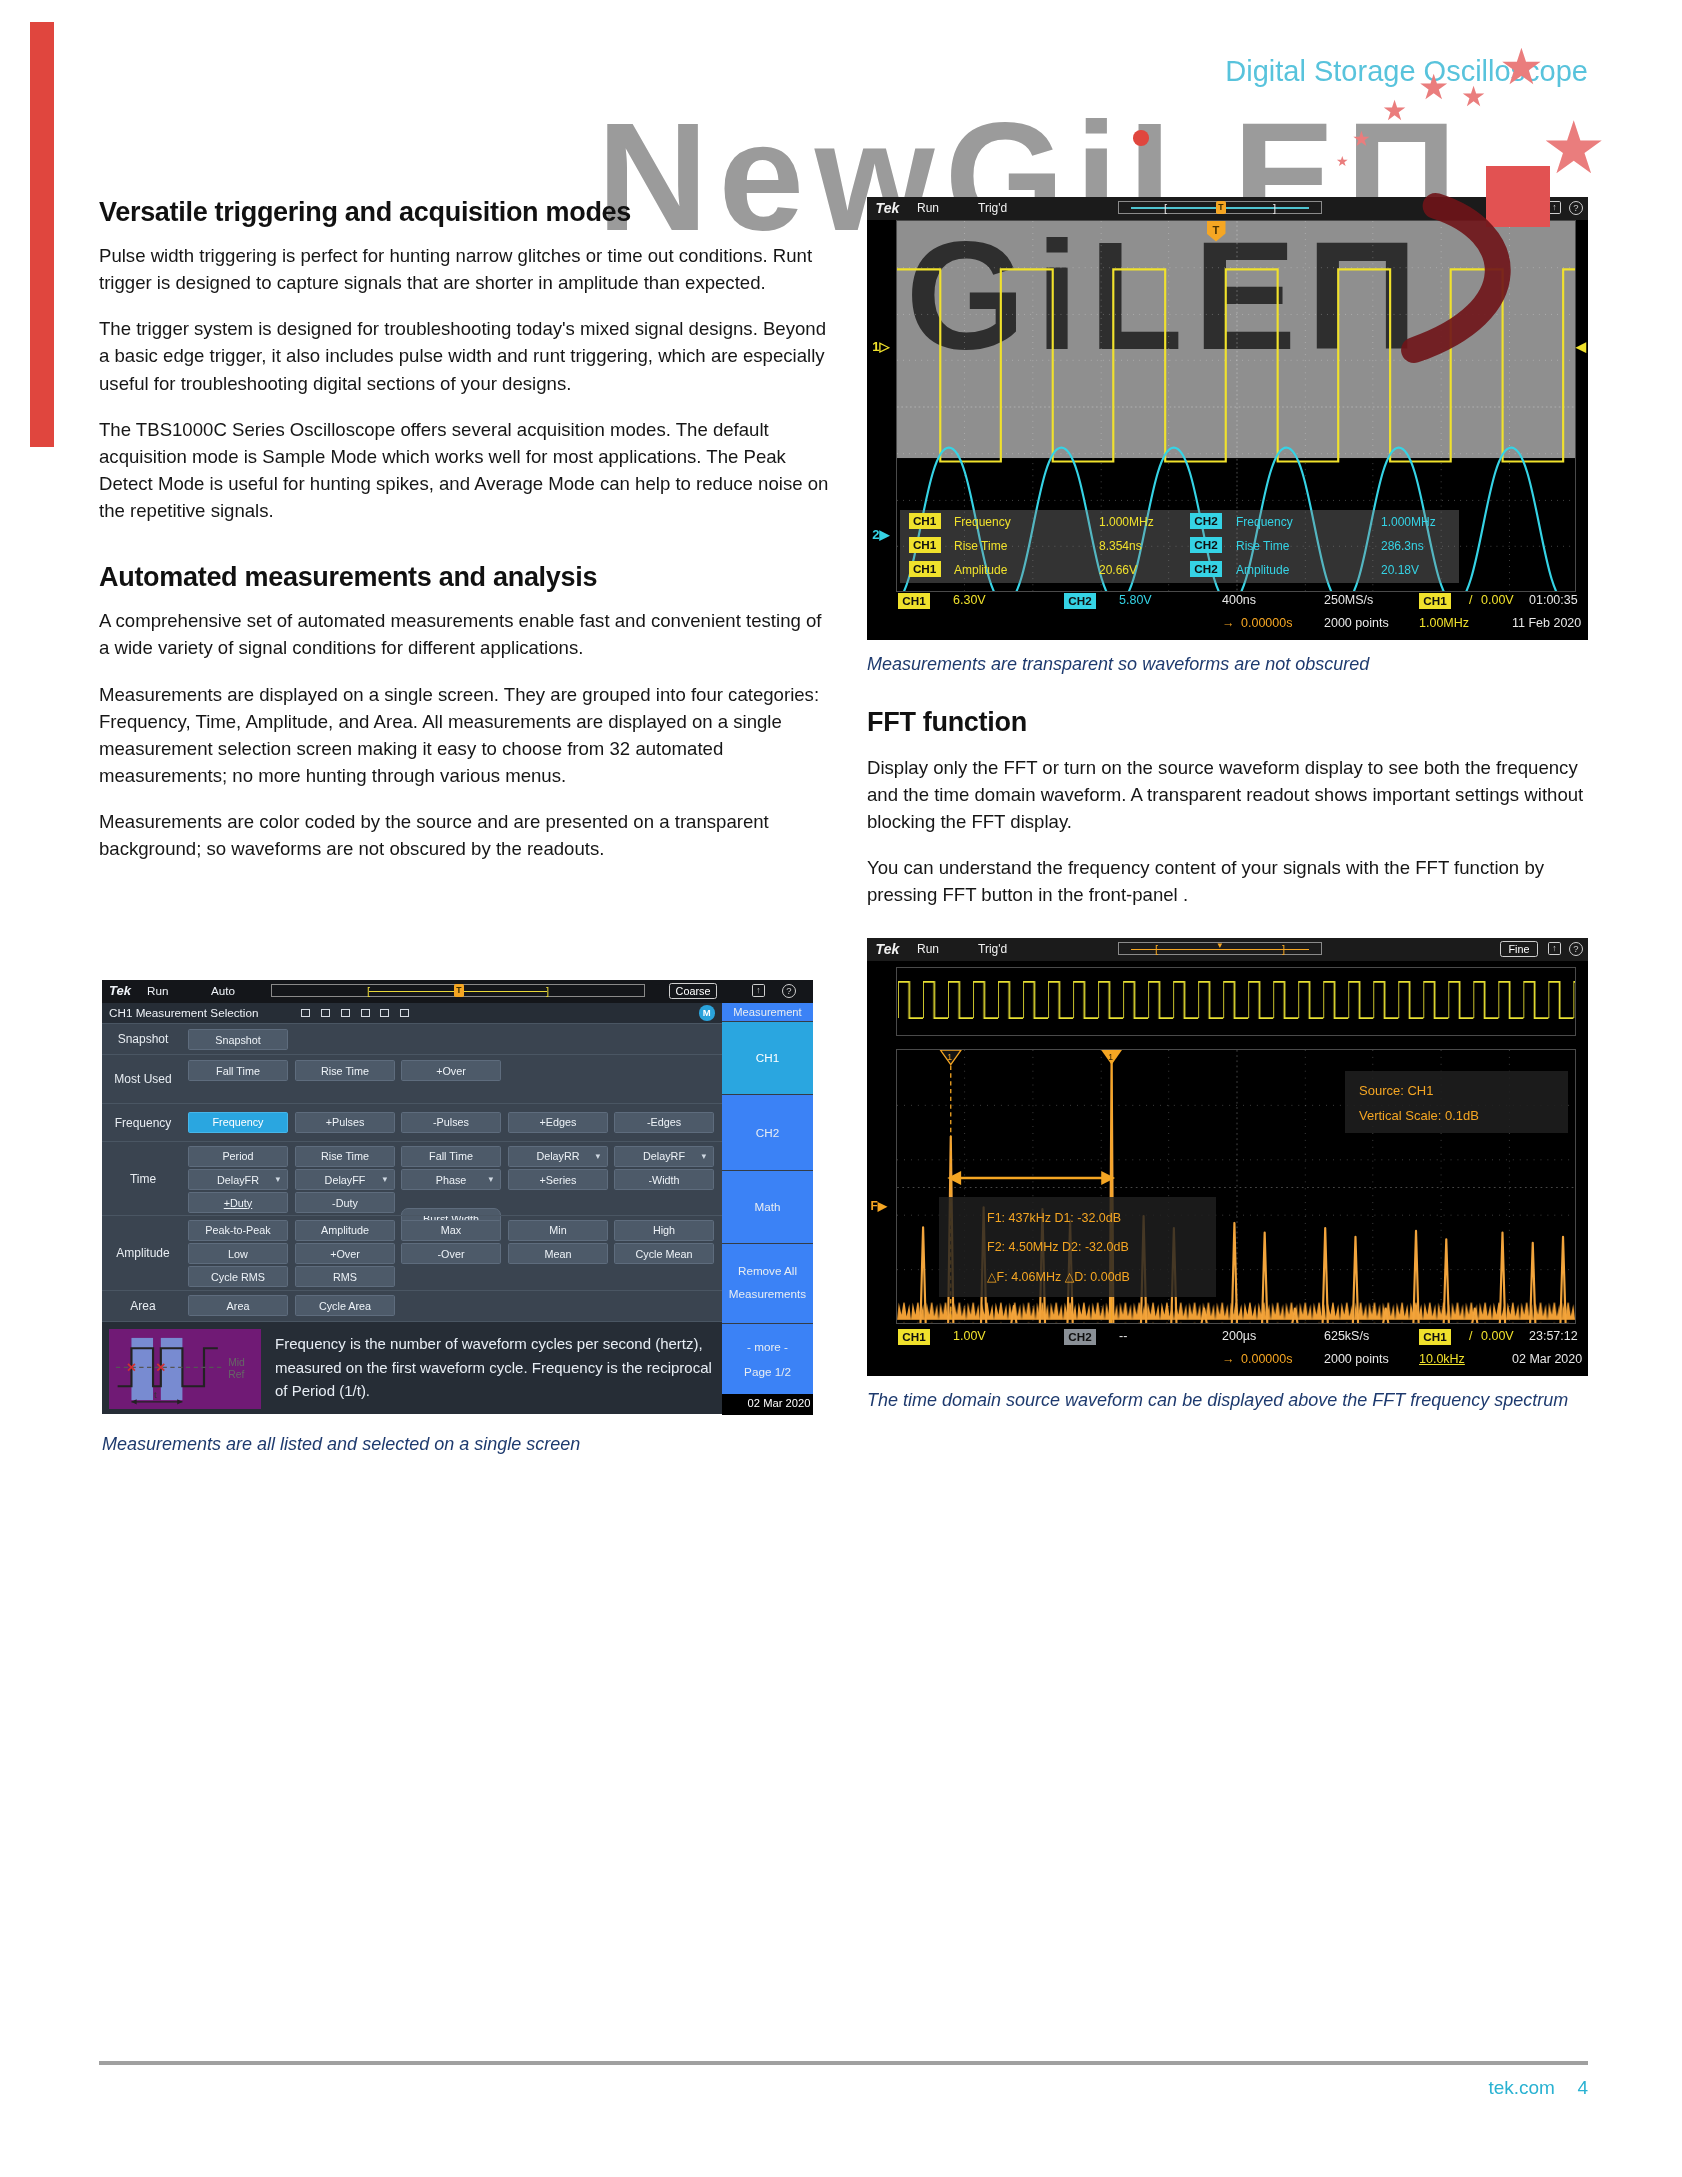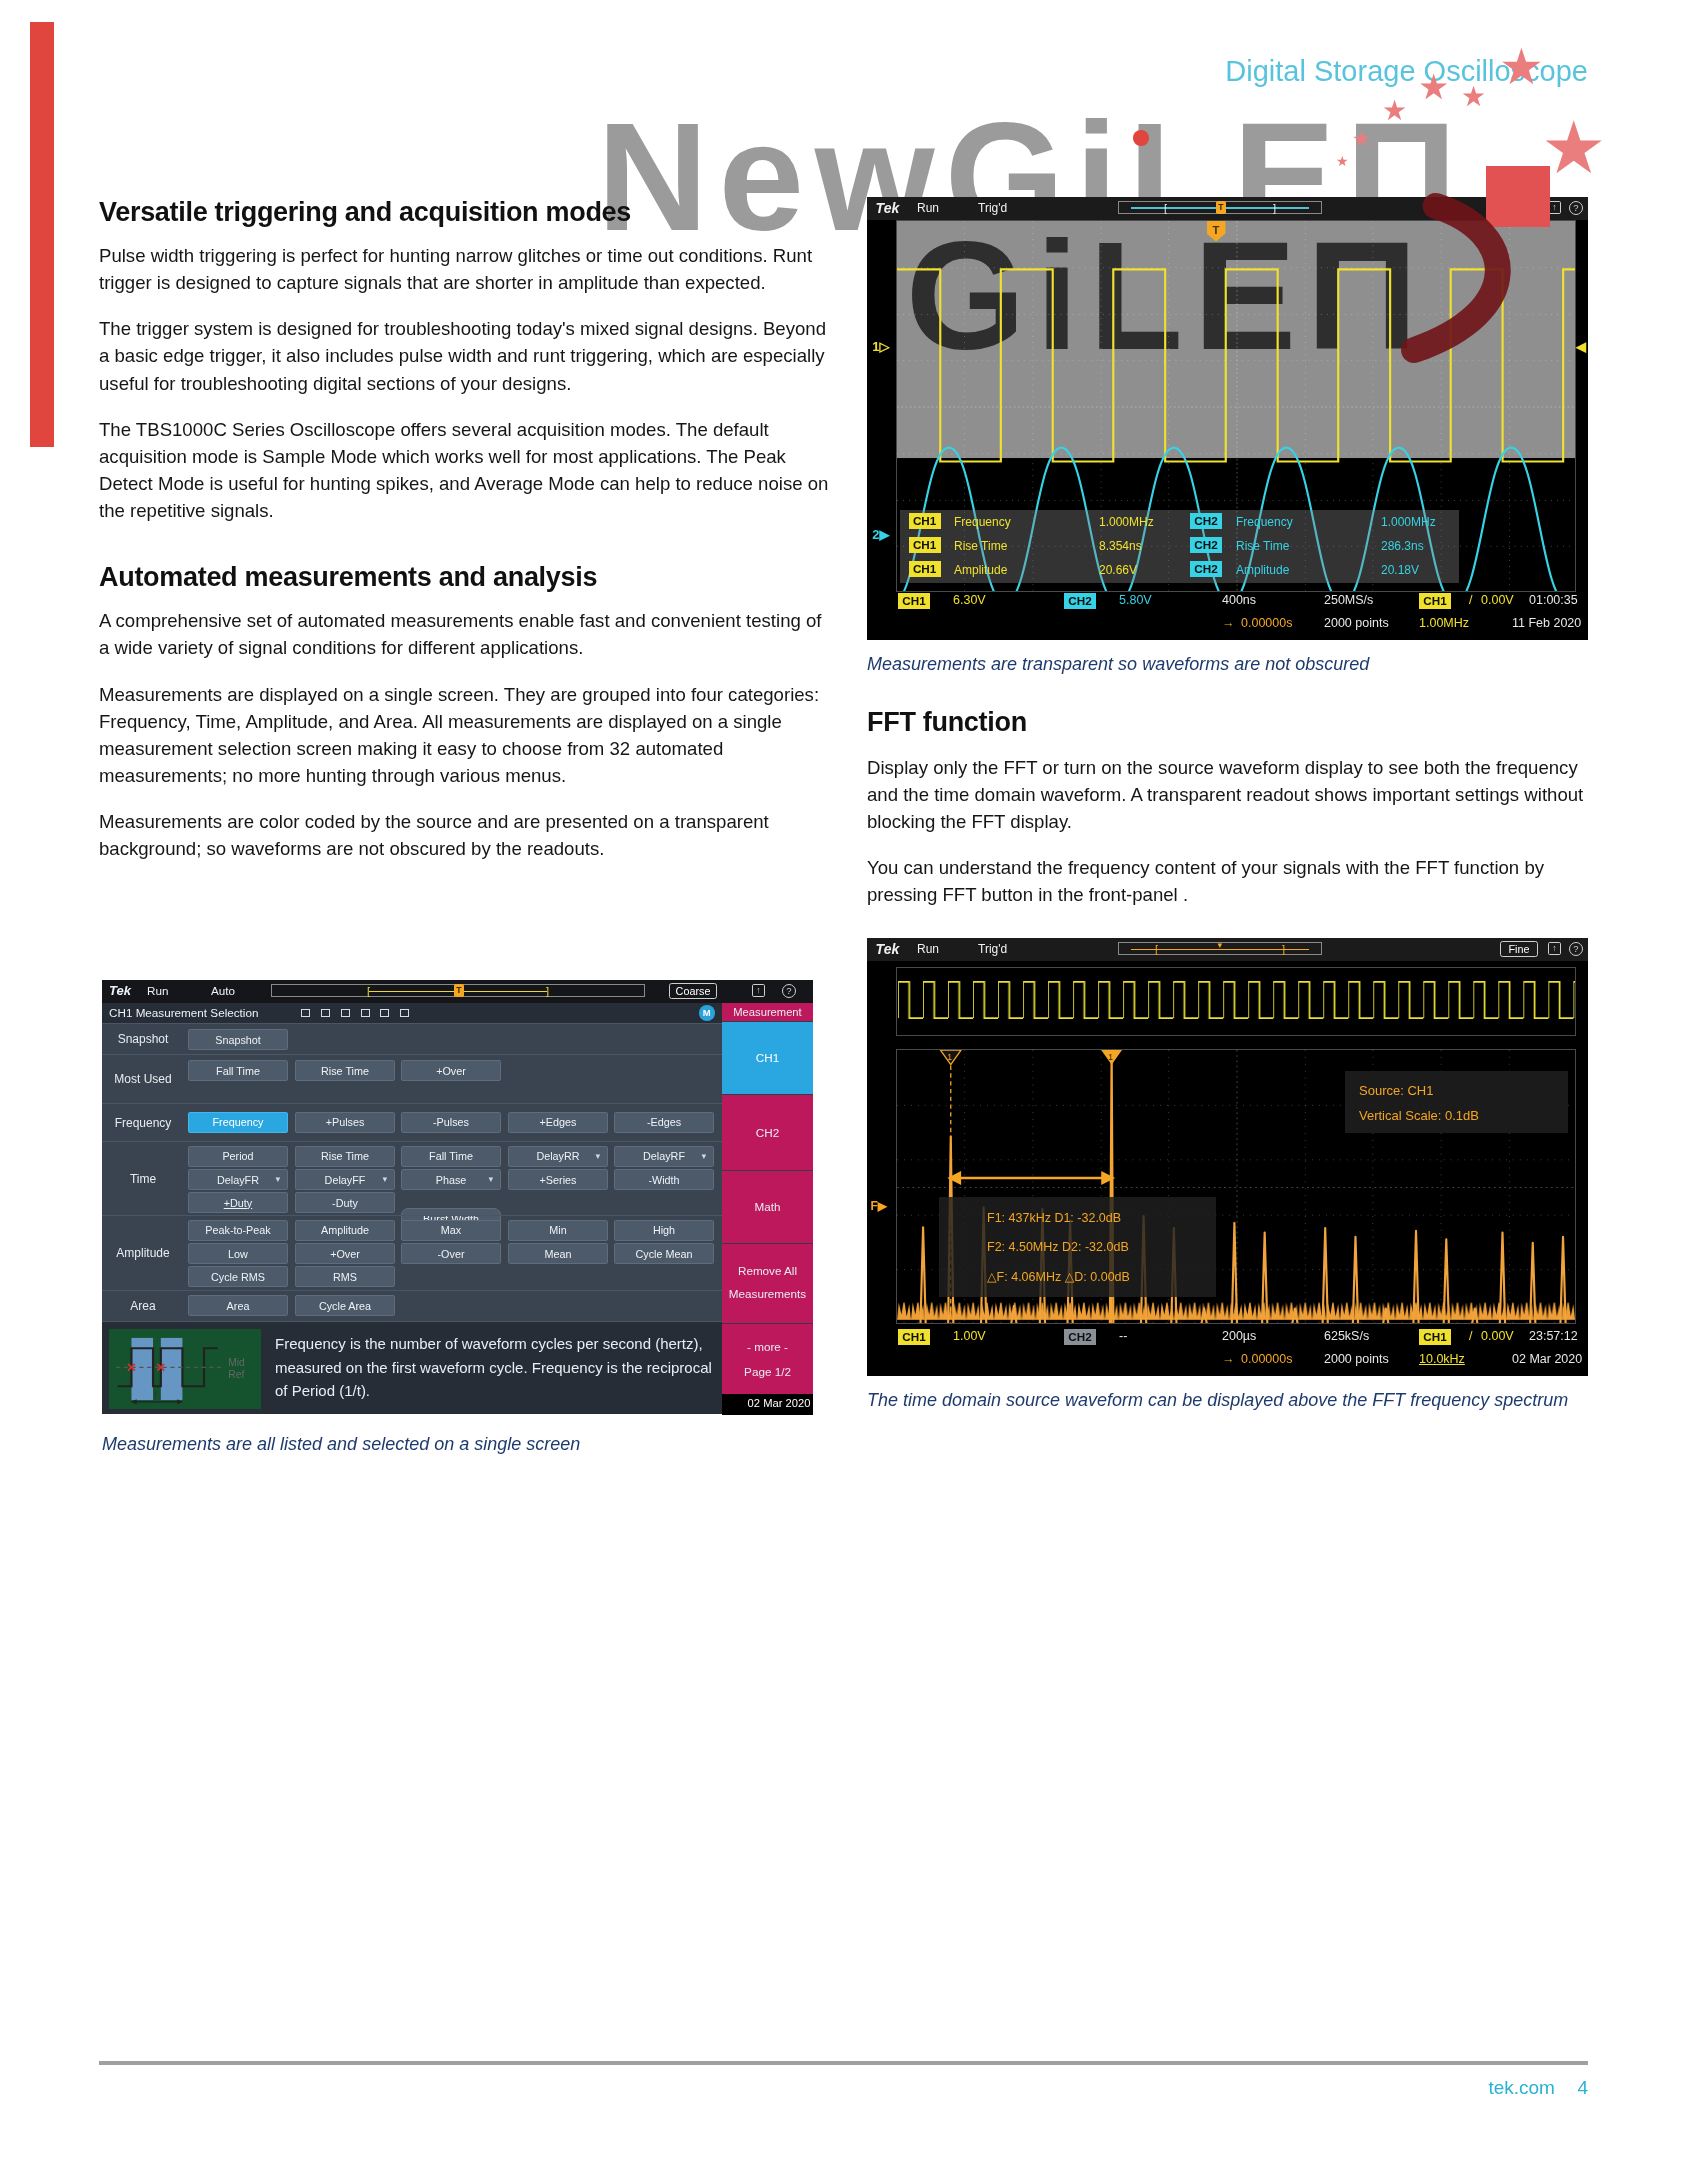--- a/index.html
+++ b/index.html
@@ -82,23 +82,23 @@
     background:#2aa3dc; color:#fff; font-size:9.5px; font-weight:bold; text-align:center; line-height:15.6px; }
   .sel-row { position:absolute; left:0; width:620px; border-top:0.9px solid #4a5663; }
   .cat { position:absolute; left:0; top:0; bottom:0; width:82px; display:flex; align-items:center;
     justify-content:center; font-size:12px; color:#e8edf2; }
   .btn { position:absolute; height:21px; width:100px; background:#4d5a69; border:0.9px solid #5e6c7d;
     border-radius:1.7px; color:#eef3f8; font-size:10.8px; display:flex; align-items:center; justify-content:center; }
   .btn .dd { position:absolute; right:5.2px; font-size:7.8px; color:#cfd8e2; }
   .btn.sel-on { background:#2aa6e0; border-color:#46b6ea; color:#fff; }
   .bx0{left:86px;} .bx1{left:193px;} .bx2{left:299px;} .bx3{left:406px;} .bx4{left:512px;}
   .sel-info { position:absolute; left:0; top:341px; width:620px; height:93px; background:#262d36; border-top:0.9px solid #4a5663; }
-  .sel-thumb { position:absolute; left:7px; top:7px; width:152px; height:80px; background:#14532d; }
+  .sel-thumb { position:absolute; left:7px; top:7px; width:152px; height:80px; background:#701a75; }
   .sel-desc { position:absolute; left:173px; top:10.4px; width:437px; font-size:15px; line-height:1.55; color:#e8eef5; }
-  .side { position:absolute; left:620px; top:22.5px; width:91px; height:412px; background:#be185d; font-size:11.7px; }
+  .side { position:absolute; left:620px; top:22.5px; width:91px; height:412px; background:#3b82f6; font-size:11.7px; }
   .side-item { position:absolute; left:0; width:91px; display:flex; align-items:center; justify-content:center;
     text-align:center; border-bottom:0.9px solid #343c46; color:#e8edf2; }
   .side-on { background:#2aa6e0; color:#fff; }
   .side-date { position:absolute; left:0; top:391px; width:91px; height:21px; background:#000; color:#fff;
     font-size:11.2px; text-align:right; padding:3.5px 2.6px 0 0; }
 
   
   .fft { position:absolute; left:867px; top:938px; width:721px; height:438px; }
   .fwin { position:absolute; left:28.5px; border:0.9px solid #4a4a4a; overflow:hidden; background:#000; }
   .fft-src { position:absolute; left:478px; top:133px; width:223px; height:62px; background:rgba(32,32,32,.85);

